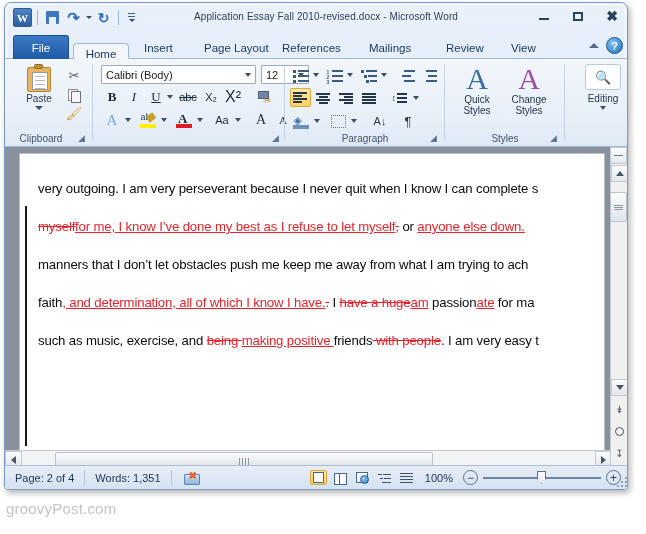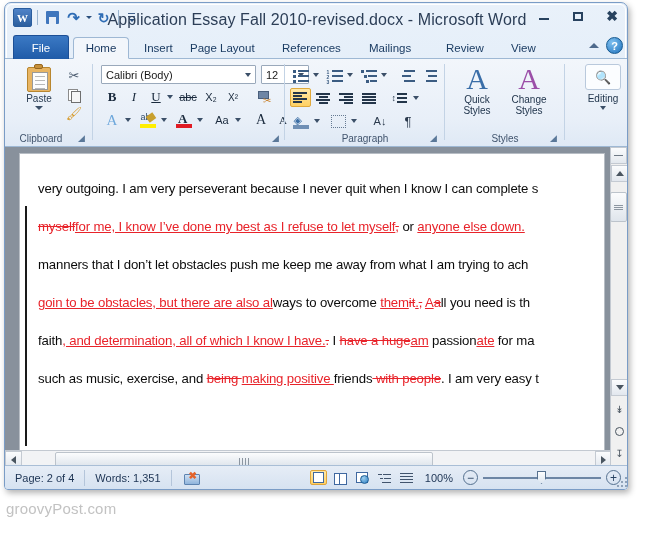--- a/index.html
+++ b/index.html
@@ -43,22 +43,22 @@
     background:#3f76bd;border-radius:1px;}
   .ico-save:after{content:"";position:absolute;left:3px;top:6px;width:7px;height:7px;background:#e7eef7;}
   .glyph-undo{ color:#2f6db5; font-size:15px; line-height:1; font-weight:bold;}
   .glyph-redo{ color:#2f6db5; font-size:14px; line-height:1; font-weight:bold;}
   .tinycaret{ width:0;height:0;border-left:3px solid transparent;border-right:3px solid transparent;
     border-top:3px solid #2a4f7d; margin-left:1px;}
   .qat-more{ display:flex;flex-direction:column;align-items:center;justify-content:center;width:14px;}
   .qat-more i{display:block;width:7px;height:1px;background:#41618c;margin-bottom:2px;}
 
   .win-title {
-    position:absolute; left:0; top:8px; width:624px; text-align:center;
-    font-size:16px; color:#2c3e57; letter-spacing:.1px;
+    position:absolute; left:9px; top:8px; width:624px; text-align:center;
+    font-size:10px; color:#2c3e57; letter-spacing:.1px;
   }
   .win-buttons{ position:absolute; right:8px; top:6px; display:flex; gap:16px; align-items:center;}
   .wb{ width:18px;height:14px;display:flex;align-items:center;justify-content:center;color:#28425f;}
   .wb-min i{display:block;width:10px;height:2px;background:#28425f;margin-top:6px;}
   .wb-max i{display:block;width:10px;height:9px;border:2px solid #28425f;}
   .wb-close{ font-size:14px; font-weight:bold; color:#28425f; line-height:1;}
 
   
   .tabstrip{ position:absolute; left:0; top:32px; width:624px; height:24px; }
   .tabstrip-base{ position:absolute;left:0;bottom:0;width:624px;height:1px;background:#9eb8d4;}
@@ -68,20 +68,21 @@
     border-radius:4px 4px 0 0;
   }
   .tab.file{
     background:linear-gradient(to bottom,#3b79c4,#1f5ba8);
     color:#fff; top:0px; height:24px; border-radius:3px 3px 0 0;
     border:1px solid #1c4f96; border-bottom:none;
   }
   .tab.active{
     background:#f2f6fb; border:1px solid #9eb8d4; border-bottom:1px solid #f2f6fb;
     color:#16365e;
+    margin-top:6px;
   }
   .help-area{position:absolute;right:6px;top:2px;display:flex;align-items:center;gap:7px;}
   .chev-up{ width:0;height:0;border-left:5px solid transparent;border-right:5px solid transparent;
     border-bottom:5px solid #4e6a8c;}
   .help-btn{
     width:17px;height:17px;border-radius:50%;
     background:radial-gradient(circle at 35% 30%,#7fc0f0,#1f72bd);
     color:#fff;font-size:11px;font-weight:bold;display:flex;align-items:center;justify-content:center;
     border:1px solid #14588f;
   }
@@ -301,21 +302,21 @@
           </div>
         <div class="wb wb-close">✖</div>
       </div>
     </div>
 
     <div class="tabstrip">
       <div class="tabstrip-base"></div>
       <div class="tab file" style="left:8px;width:56px;justify-content:center;">File</div>
       <div class="tab active" style="left:68px;width:56px;justify-content:center;">Home</div>
       <div class="tab" style="left:130px;">Insert</div>
-      <div class="tab" style="left:176px;">Page Layout</div>
+      <div class="tab" style="left:190px;">Page Layout</div>
       <div class="tab" style="left:268px;">References</div>
       <div class="tab" style="left:355px;">Mailings</div>
       <div class="tab" style="left:432px;">Review</div>
       <div class="tab" style="left:497px;">View</div>
       <div class="help-area">
         <div class="chev-up"></div>
         <div class="help-btn">?</div>
       </div>
     </div>
 
@@ -363,21 +364,21 @@
         </div>
 
         <div class="fbtn frow2" style="left:10px;width:18px;font-weight:bold;font-family:'Liberation Serif',serif;font-size:13px;">B</div>
         <div class="fbtn frow2" style="left:32px;width:18px;font-style:italic;font-family:'Liberation Serif',serif;font-size:13px;">I</div>
         <div class="fbtn frow2" style="left:54px;width:18px;text-decoration:underline;font-family:'Liberation Serif',serif;font-size:13px;">U</div>
         <div class="fbtn frow2" style="left:72px;width:10px;">
             <span class="cd"></span>
           </div>
         <div class="fbtn frow2" style="left:84px;width:22px;text-decoration:line-through;font-size:11px;">abc</div>
         <div class="fbtn frow2" style="left:108px;width:20px;font-size:11px;">X₂</div>
-        <div class="fbtn frow2" style="left:130px;width:20px;font-size:10px;">X²</div>
+        <div class="fbtn frow2" style="left:130px;width:20px;font-size:16px;">X²</div>
         <div class="fbtn frow2" style="left:162px;width:22px;">
           <span style="display:inline-block;width:16px;height:13px;position:relative;">
             <span style="position:absolute;left:0;top:0;width:11px;height:8px;background:#6f86a5;border:1px solid #4a5f7c;"></span>
             <span style="position:absolute;left:5px;top:4px;color:#c8802a;font-size:10px;">✂</span>
           </span>
         </div>
 
         <div class="fbtn frow3" style="left:8px;width:22px;color:#6fa8dc;font-size:15px;font-family:'Liberation Serif',serif;">A</div>
         <div class="fbtn frow3" style="left:30px;width:10px;">
             <span class="cd"></span>
@@ -561,21 +562,20 @@
       </div>
     </div>
 
     <div class="docarea">
       <div class="page">
         <div class="changebar"></div>
         <div class="textblock">
           <div class="line"><span>very outgoing. I am very perseverant because I never quit when I know I can complete s</span></div>
           <div class="line"><span class="del">myself</span><span class="ins">for me, I know I’ve done my best as I refuse to let myself</span><span class="del">,</span><span> or </span><span class="ins">anyone else down. </span></div>
           <div class="line"><span>manners that I don’t let obstacles push me keep me away from what I am trying to ach</span></div>
-          <div class="line"><span class="ins">goin to be obstacles, but there are also  al</span><span>ways to overcome </span><span class="ins">them</span><span class="del">it</span><span class="ins">.</span><span class="del">,</span><span> </span><span class="ins">A</span><span class="del">a</span><span>ll you need is th</span></div>
           <div class="line"><span>faith</span><span class="ins">, and determination, all of which I know I have.</span><span class="del">.</span><span> I </span><span class="del">have a huge</span><span class="ins">am</span><span> passion</span><span class="ins">ate</span><span> for ma</span></div>
           <div class="line"><span>such as music, exercise, and </span><span class="del">being </span><span class="ins">making positive </span><span>friends</span><span class="del"> with people</span><span>. I am very easy t</span></div>
         </div>
       </div>
 
       <div class="hsb">
         <div class="sbbtn" style="position:absolute;left:0;top:0;height:17px;">
             <span class="tri-lf"></span>
           </div>
         <div class="hthumb">

